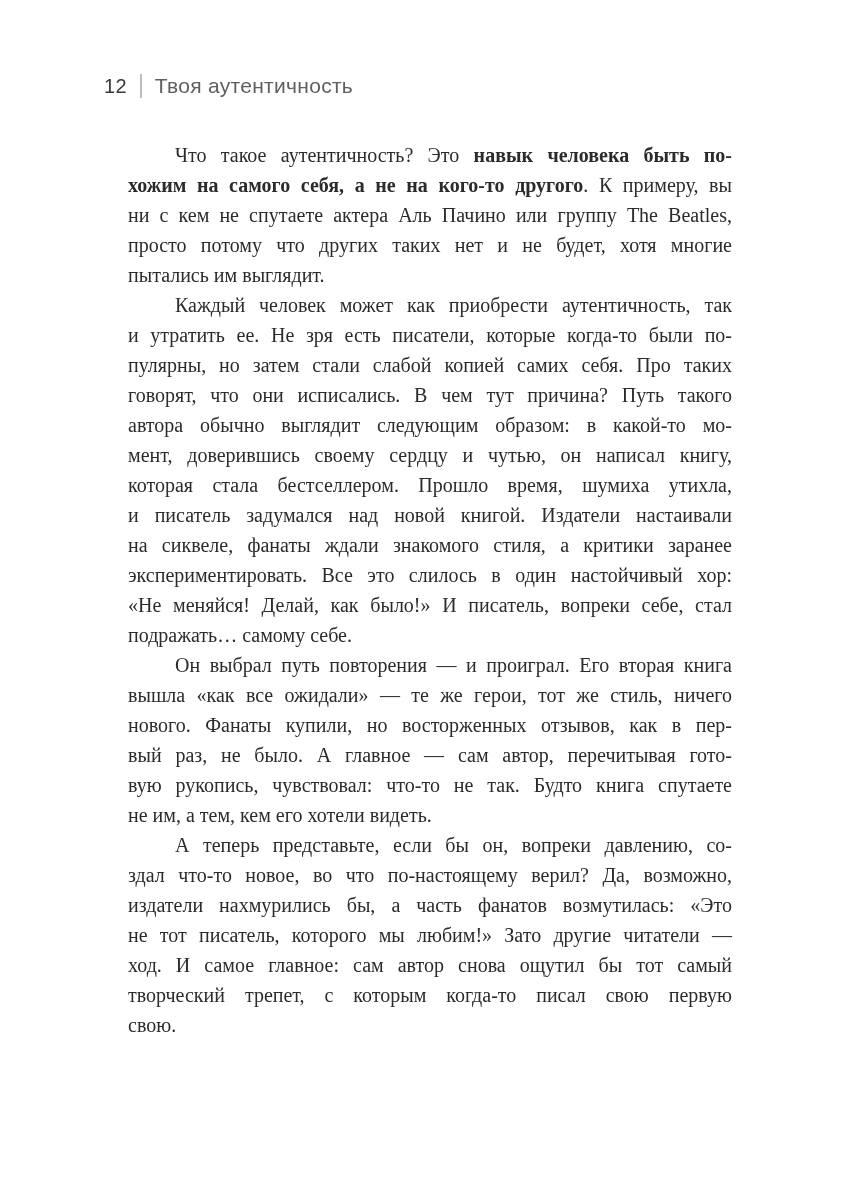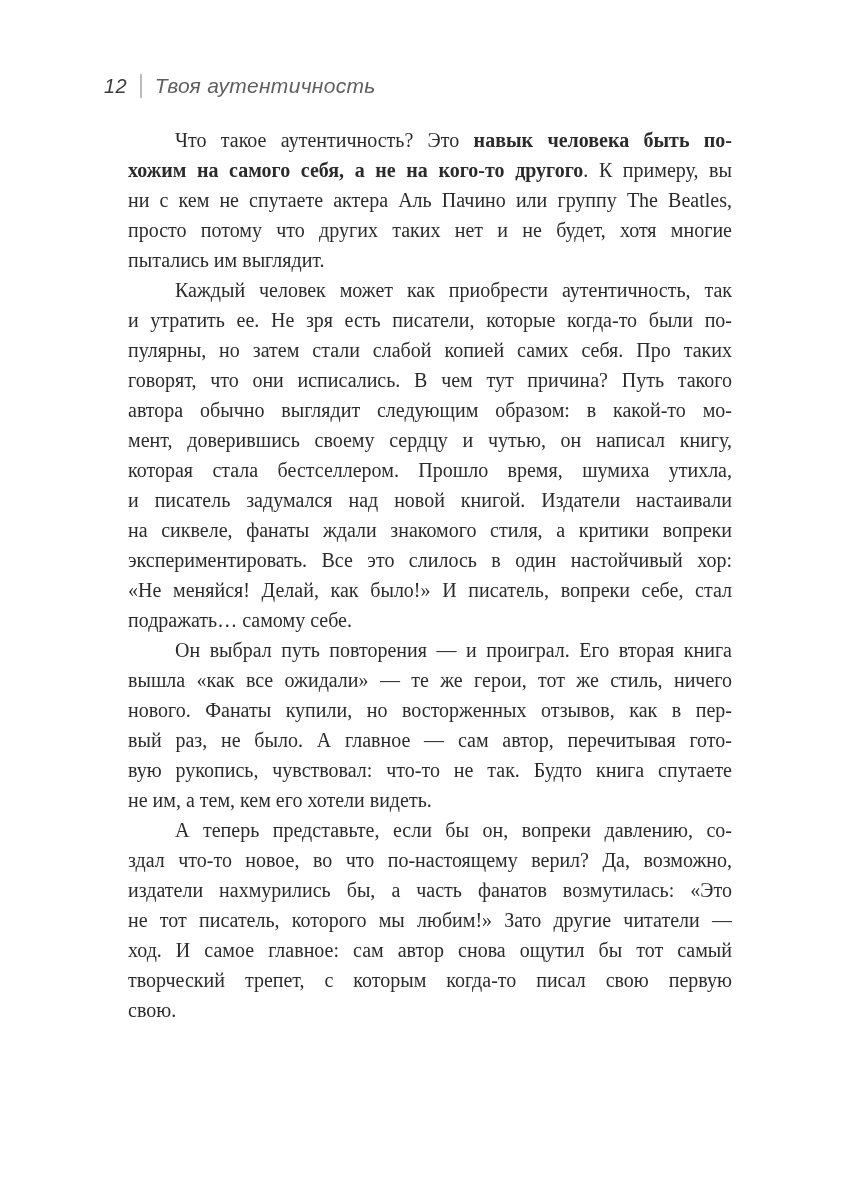--- a/index.html
+++ b/index.html
@@ -12,41 +12,40 @@
     font-family: "Liberation Serif", "DejaVu Serif", serif;
   }
   .running-head {
     position: absolute;
     left: 104px;
     top: 74px;
     display: flex;
     align-items: center;
     gap: 13px;
     font-family: "Liberation Sans", "DejaVu Sans", sans-serif;
-    font-style: italic;
   }
   .pagenum {
     font-size: 20px;
     color: var(--header-number, #3a3a3a);
     letter-spacing: 0.5px;
   }
   .rule {
     width: 1.5px;
     height: 24px;
     background: var(--divider, #bdbdbd);
   }
   .runtitle {
     font-size: 21px;
     color: var(--header-title, #5f5f5f);
     letter-spacing: 0.3px;
   }
   .body-text {
     position: absolute;
     left: 128px;
-    top: 125px;
+    top: 140px;
     width: 604px;
     color: var(--text, #2b2b2b);
     font-size: 20px;
     line-height: 30px;
   }
   .line {
     text-align: justify;
     text-align-last: justify;
   }
   .line.first { text-indent: 47px; }
@@ -72,21 +71,21 @@
       </div>
       <div class="para">
         <div class="line first"><span class="seg">Каждый человек может как приобрести аутентичность, так</span></div>
         <div class="line"><span class="seg">и утратить ее. Не зря есть писатели, которые когда-то были по-</span></div>
         <div class="line"><span class="seg">пулярны, но затем стали слабой копией самих себя. Про таких</span></div>
         <div class="line"><span class="seg">говорят, что они исписались. В чем тут причина? Путь такого</span></div>
         <div class="line"><span class="seg">автора обычно выглядит следующим образом: в какой-то мо-</span></div>
         <div class="line"><span class="seg">мент, доверившись своему сердцу и чутью, он написал книгу,</span></div>
         <div class="line"><span class="seg">которая стала бестселлером. Прошло время, шумиха утихла,</span></div>
         <div class="line"><span class="seg">и писатель задумался над новой книгой. Издатели настаивали</span></div>
-        <div class="line"><span class="seg">на сиквеле, фанаты ждали знакомого стиля, а критики вопреки</span></div>
+        <div class="line"><span class="seg">на сиквеле, фанаты ждали знакомого стиля, а критики заранее</span></div>
         <div class="line"><span class="seg">экспериментировать. Все это слилось в один настойчивый хор:</span></div>
         <div class="line"><span class="seg">«Не меняйся! Делай, как было!» И писатель, вопреки себе, стал</span></div>
         <div class="line lastline"><span class="seg">подражать… самому себе.</span></div>
       </div>
       <div class="para">
         <div class="line first"><span class="seg">Он выбрал путь повторения — и проиграл. Его вторая книга</span></div>
         <div class="line"><span class="seg">вышла «как все ожидали» — те же герои, тот же стиль, ничего</span></div>
         <div class="line"><span class="seg">нового. Фанаты купили, но восторженных отзывов, как в пер-</span></div>
         <div class="line"><span class="seg">вый раз, не было. А главное — сам автор, перечитывая гото-</span></div>
         <div class="line"><span class="seg">вую рукопись, чувствовал: что-то не так. Будто книга спутаете</span></div>

